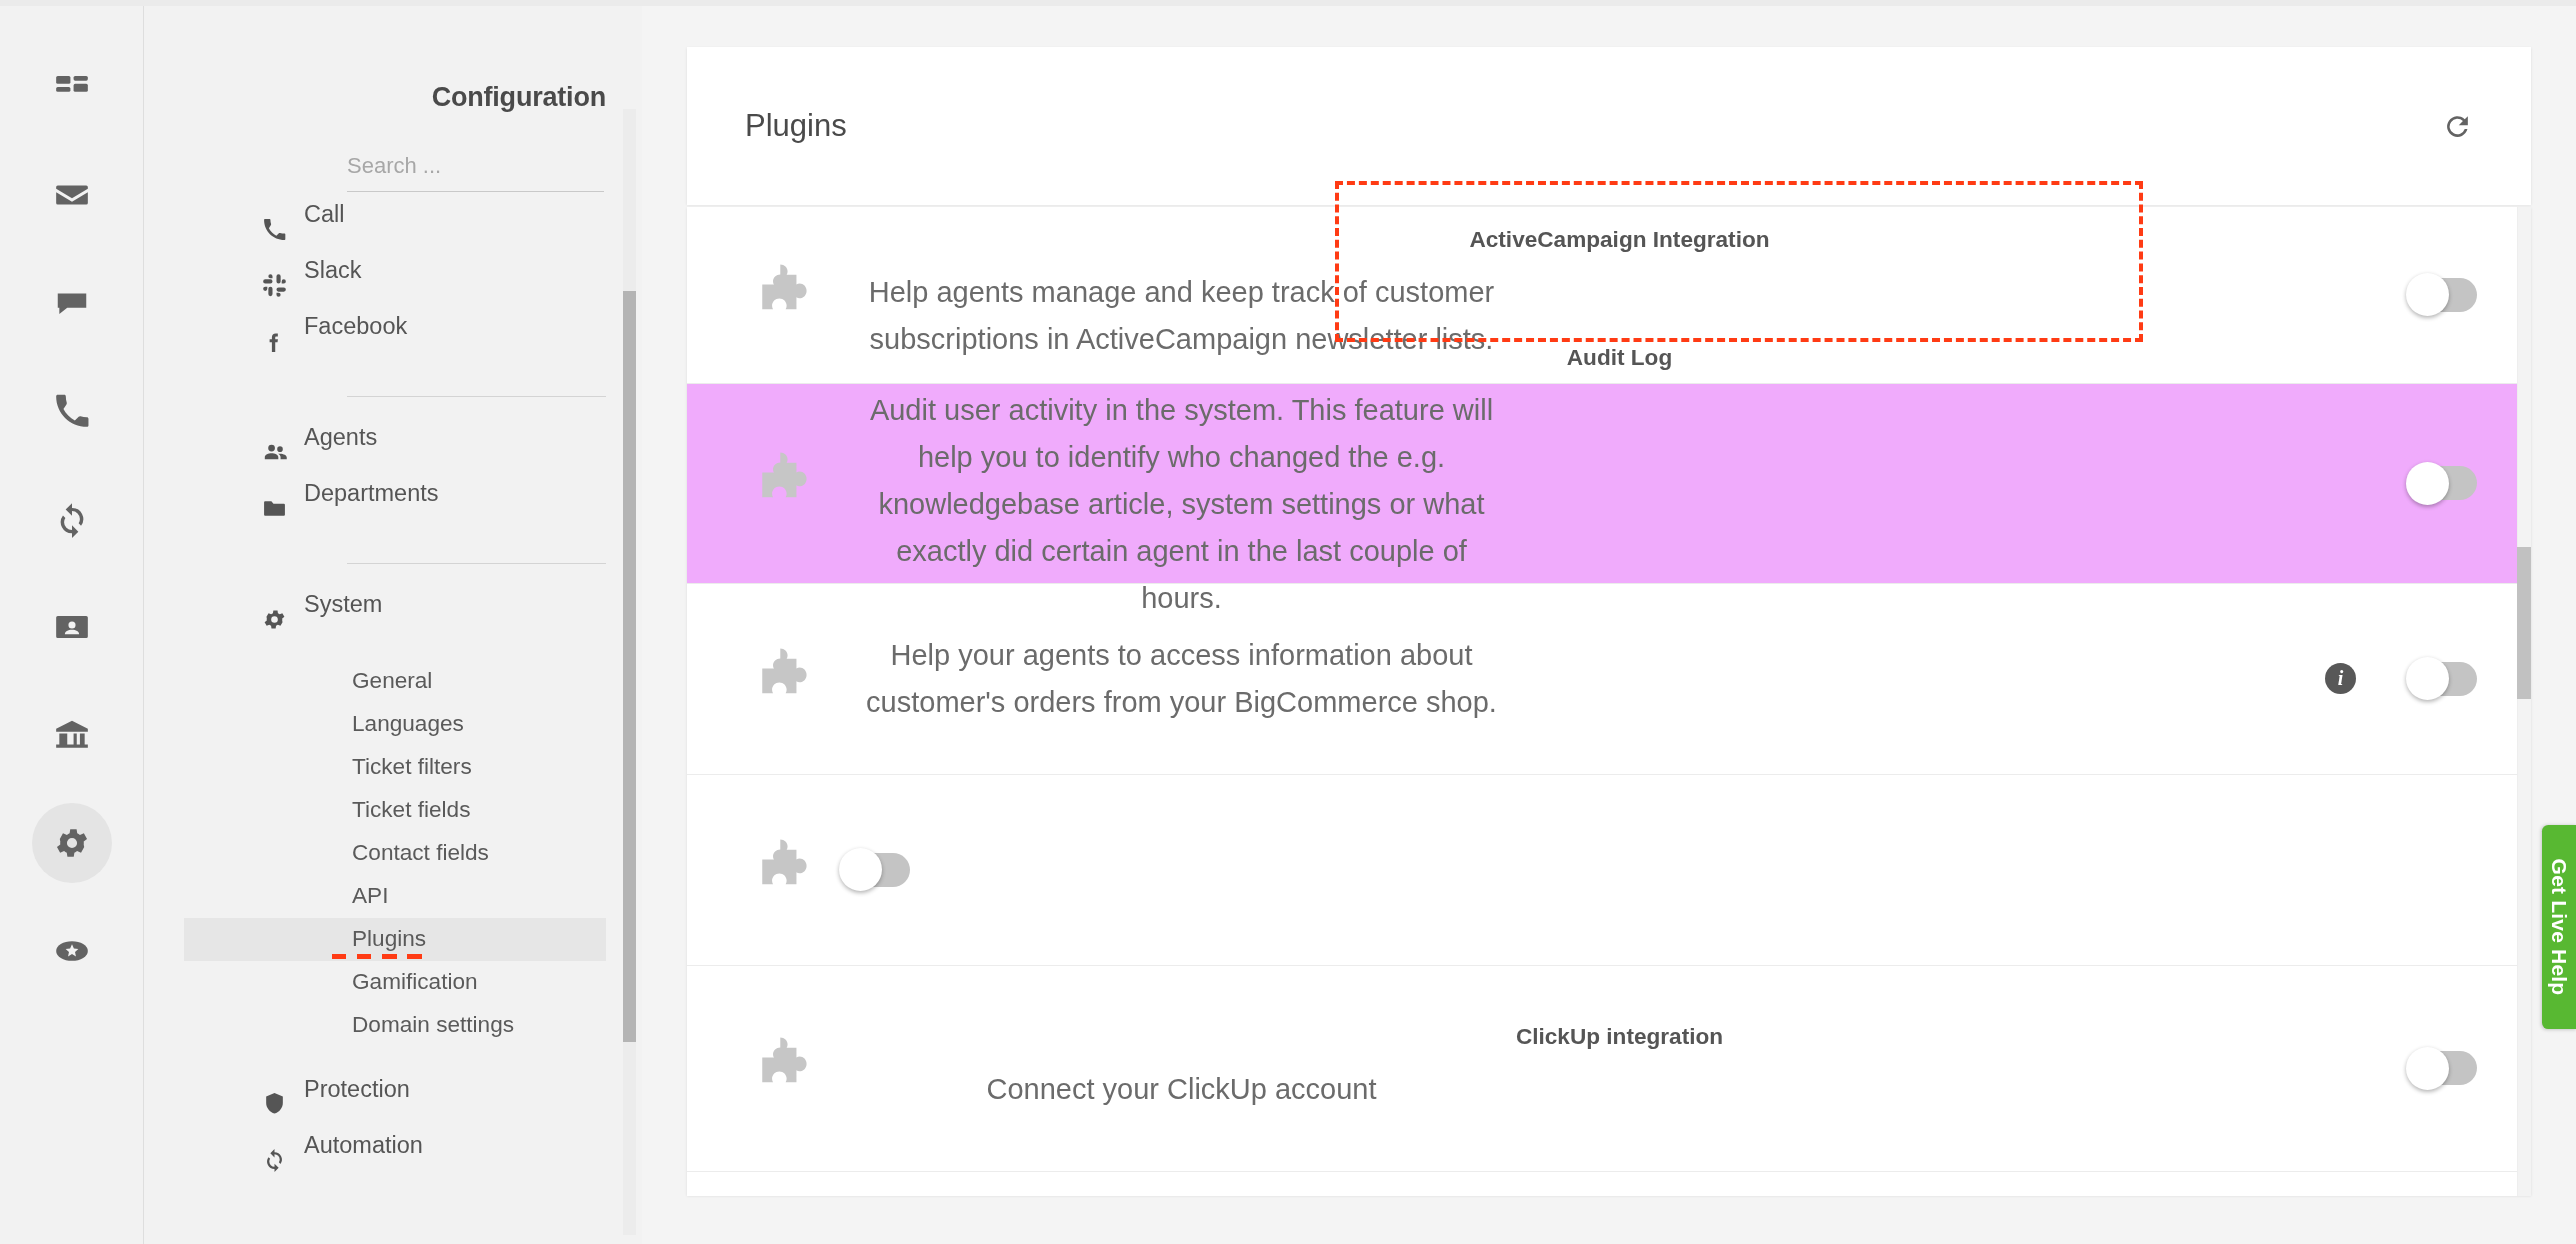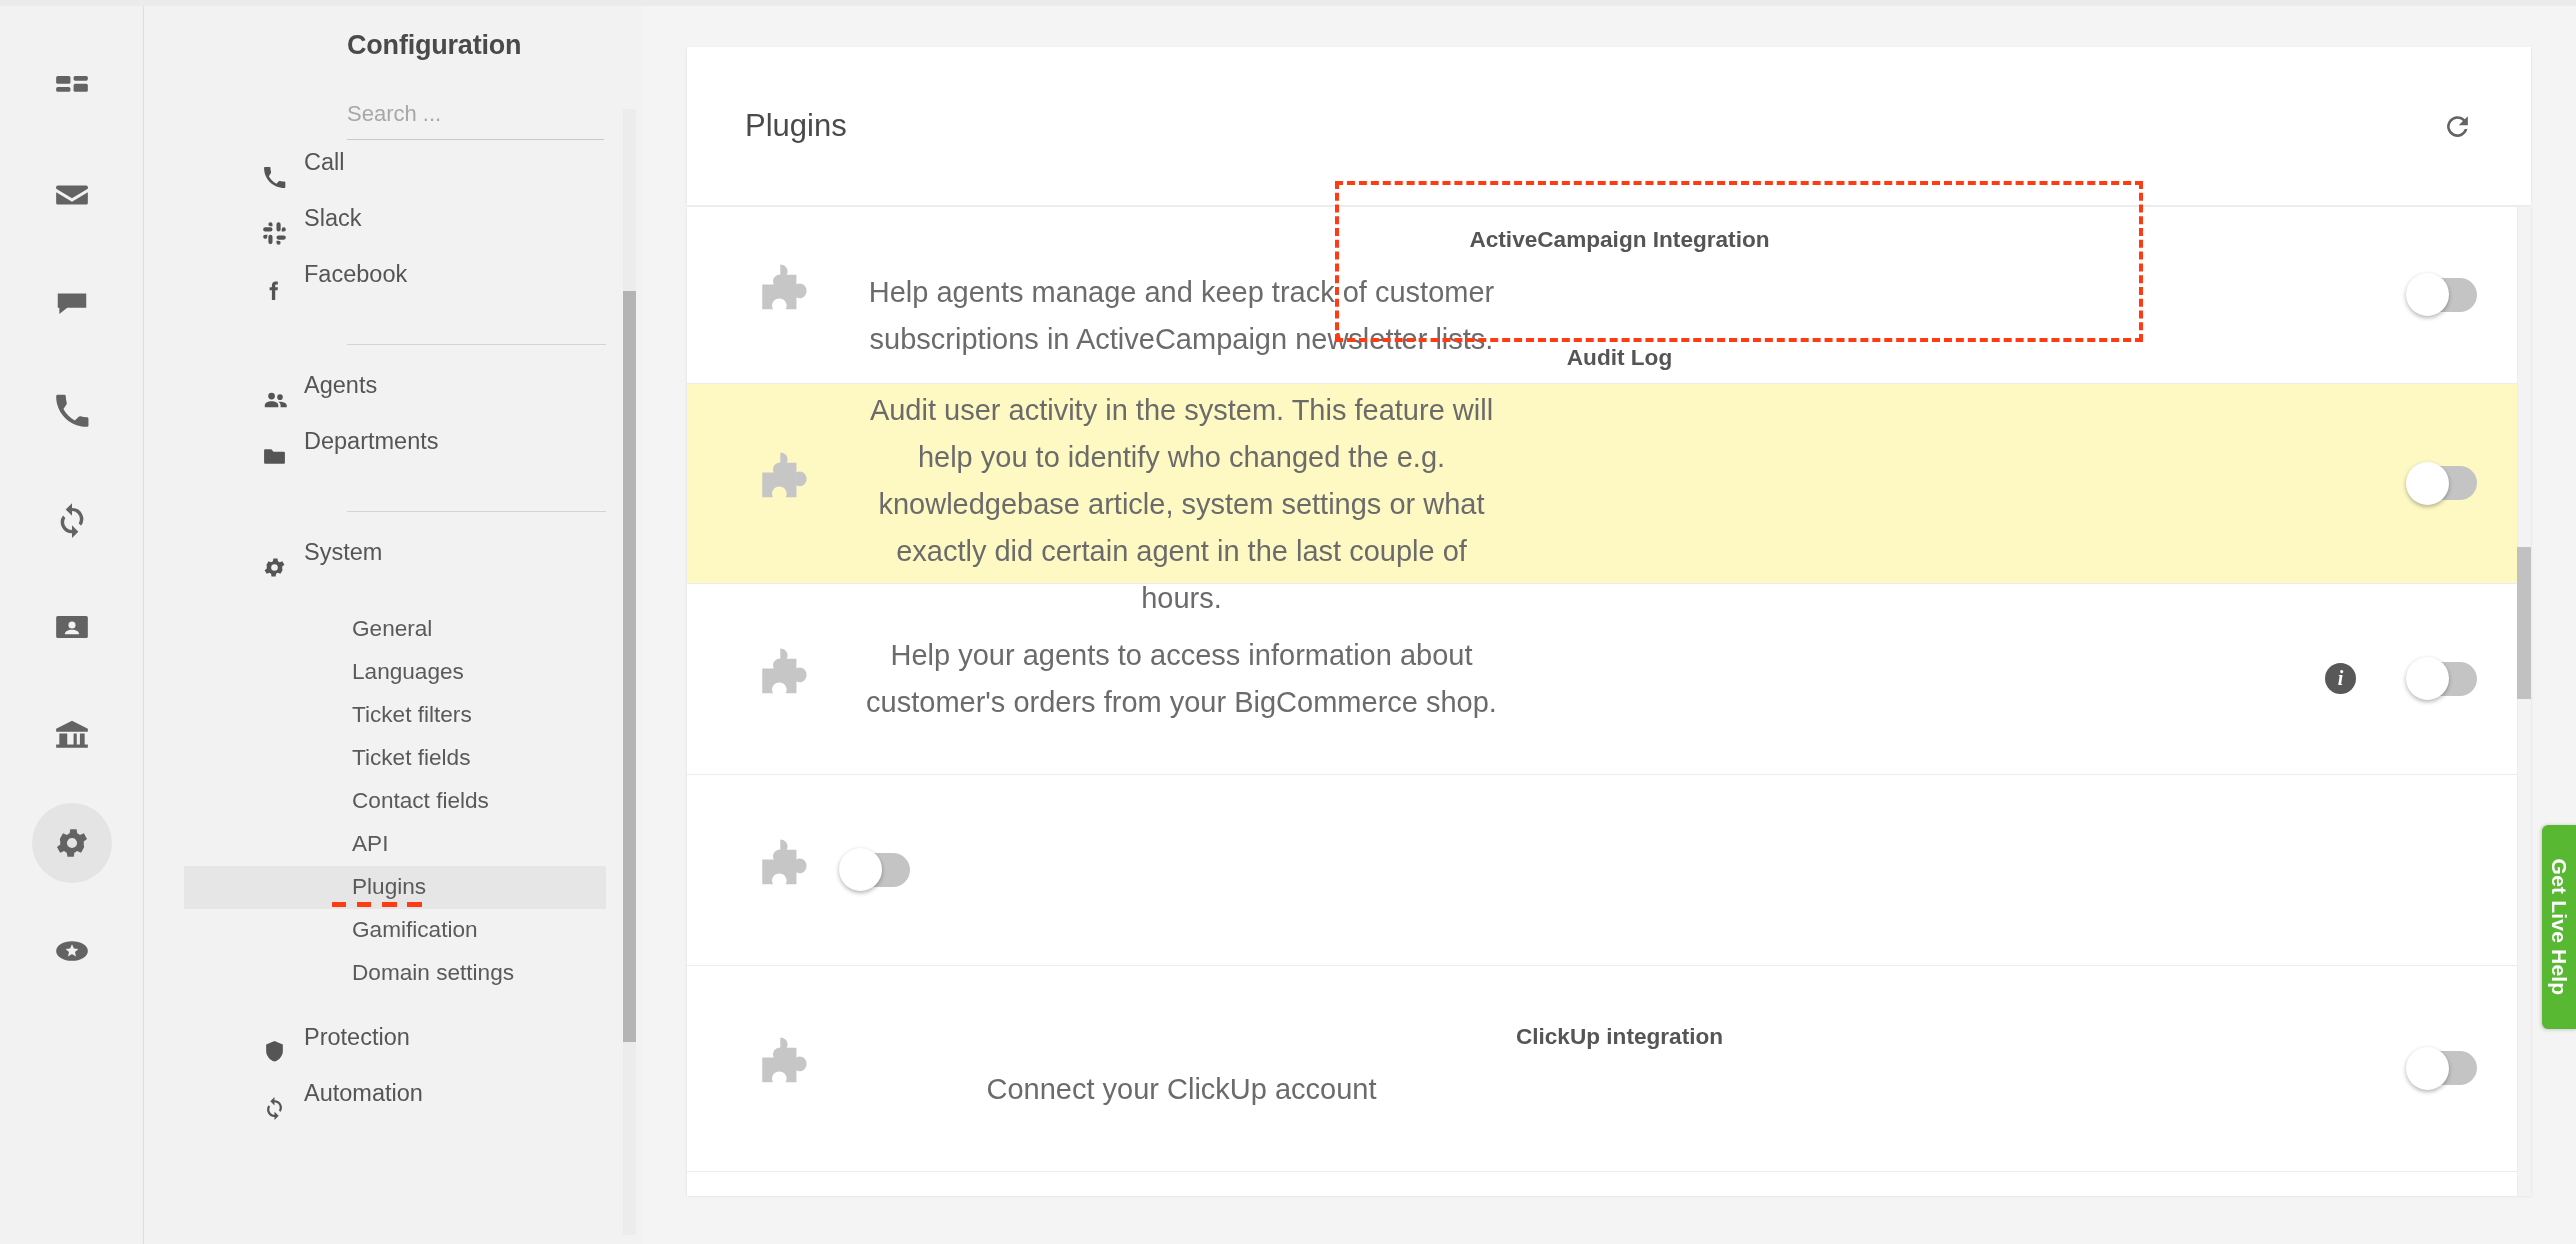--- a/index.html
+++ b/index.html
@@ -37,22 +37,23 @@
     width: 499px; height: 100%;
     background: #f2f2f2;
     border-left: 0.9px solid #dedede;
     position: relative;
     flex: 0 0 499px;
     overflow: hidden;
   }
   .sidebar-inner { padding: 0 36px 0 40px; position: relative; height: 100%; }
   .config-title {
     font-size: 27px; font-weight: bold; color: #4a4a4a;
-    padding-top: 30px; padding-left: 163px;
+    padding-top: 82px; padding-left: 163px;
     letter-spacing: -0.2px;
+    text-align: right;
   }
   .search-wrap { margin-left: 163px; margin-top: 36px; margin-right: 1.8px; }
   .search-input {
     width: 100%;
     border: none; border-bottom: 0.9px solid #c9c9c9;
     background: transparent;
     font-size: 22px; color: #555;
     font-family: "Liberation Sans", sans-serif;
     padding: 3.6px 0 12.7px 0;
     outline: none;
@@ -130,21 +131,21 @@
     position: relative;
     box-shadow: 0 0.9px 2.7px rgba(0,0,0,0.10);
     overflow: hidden;
   }
   .plugin-row {
     display: flex; align-items: center;
     padding: 0 54px 0 42px;
     border-bottom: 0.9px solid #ececec;
     position: relative;
   }
-  .plugin-row.shaded { background: #fef9c3; }
+  .plugin-row.shaded { background: #f0abfc; }
   .puzzle { width: 114px; flex: 0 0 114px; display: flex; justify-content: center; }
   .puzzle svg { fill: #c6c6c6; }
   .plug-text { flex: 1 1 auto; padding-left: 22px; padding-right: 36px; text-align: center; }
   .plug-name { font-size: 22.6px; font-weight: bold; color: #555; margin-bottom: 16.3px; }
   .plug-desc { font-size: 29px; color: #6b6b6b; line-height: 1.62; max-width: 633px; }
   .plug-right { display: flex; align-items: center; gap: 54px; flex: 0 0 auto; position: relative; }
 
   .info-icon {
     width: 31px; height: 31px; border-radius: 50%;
     background: #585858; color: #fff;

